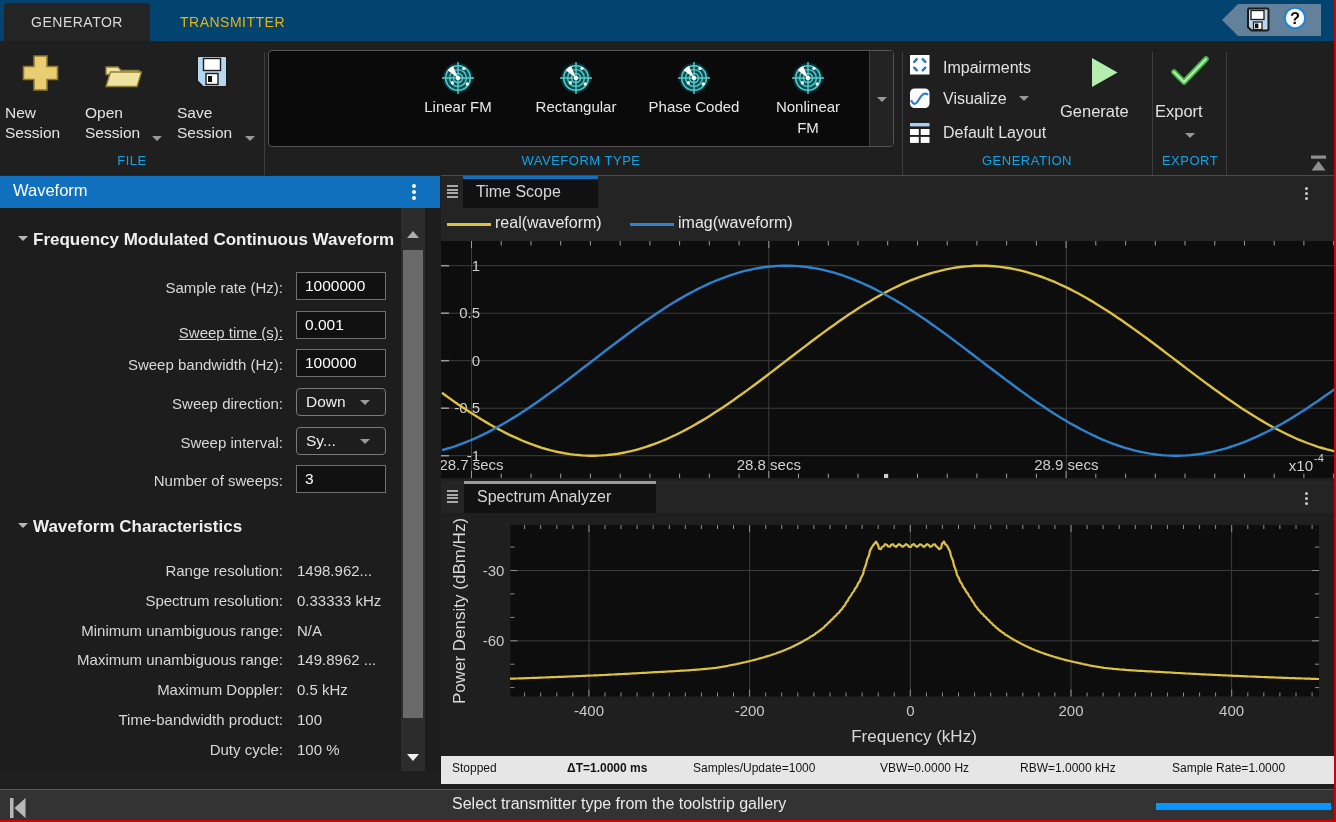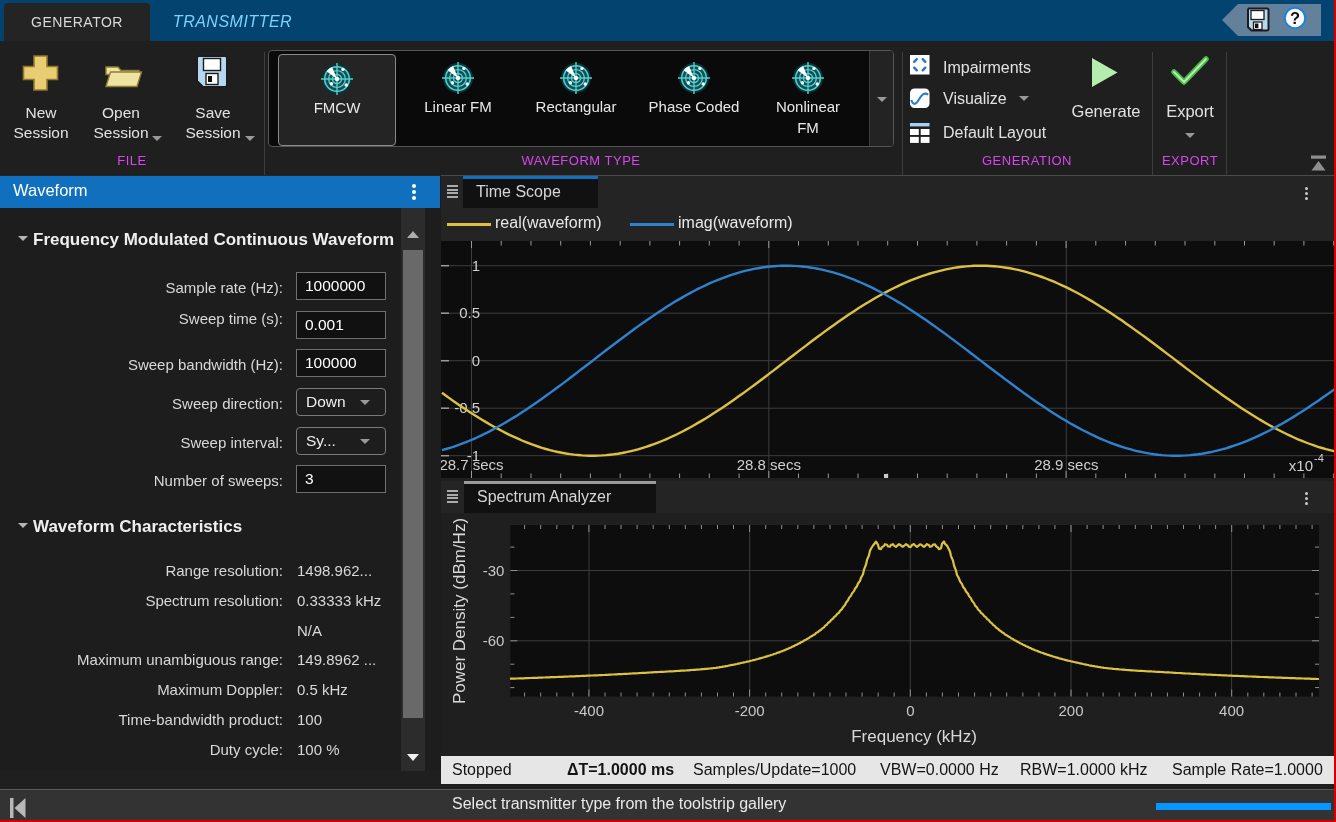--- a/index.html
+++ b/index.html
@@ -6,31 +6,31 @@
 html,body { width:1336px; height:822px; overflow:hidden; background:#1f1f1f;
   font-family:"Liberation Sans", sans-serif; }
 #app { position:relative; width:1336px; height:822px; background:#1f1f1f; overflow:hidden; }
 .abs { position:absolute; }
 
 
 #tabbar { left:0; top:0; width:1336px; height:41px; background:#03436f; }
 #tab-gen { left:4px; top:3px; width:146px; height:38px; background:#242424;
   border-radius:4px 4px 0 0; color:#d9d9d9; font-size:14px; letter-spacing:0.5px;
   text-align:center; line-height:38px; }
-#tab-trans { left:150px; top:3px; width:165px; height:38px; color:#7dd3fc;
-  font-size:16px; letter-spacing:0.5px; text-align:center; line-height:38px;font-style:italic; }
+#tab-trans { left:150px; top:3px; width:165px; height:38px; color:#eab308;
+  font-size:14px; letter-spacing:0.5px; text-align:center; line-height:38px; }
 #qab { left:1222px; top:4px; width:99px; height:32px; background:#64819c;
   clip-path:polygon(0 50%, 16px 0, 100% 0, 100% 100%, 16px 100%); }
 
 
 #toolstrip { left:0; top:41px; width:1336px; height:135px; background:#1f1f1f; }
 .vsep { position:absolute; width:1px; top:11px; height:123px; background:#3d3d3d; }
-.seclabel { position:absolute; top:112px; height:16px; font-size:13px; color:#d946ef;
+.seclabel { position:absolute; top:112px; height:16px; font-size:13px; color:#0ea5e9;
   text-align:center; letter-spacing:0.5px; }
-.btnlabel { position:absolute; color:#e2e2e2; font-size:15.5px; text-align:center; line-height:19.5px; }
+.btnlabel { position:absolute; color:#e2e2e2; font-size:15.5px; text-align:left; line-height:19.5px; }
 .ddarrow { position:absolute; width:0; height:0; border-left:5px solid transparent;
   border-right:5px solid transparent; border-top:5px solid #999; }
 
 
 #gallery { left:268px; top:9px; width:626px; height:97px; background:#0a0a0a;
   border:1px solid #555; border-radius:4px; overflow:hidden; }
 .gal-item { position:absolute; top:0; height:92px; text-align:center; color:#e8e8e8; font-size:15px; }
 .gal-sel { background:#242424; border:1px solid #8a8a8a; border-radius:4px; }
 .gal-txt { position:absolute; width:100%; top:42px; line-height:21px; }
 #gal-arrowcol { left:600px; top:0px; width:25px; height:96px; border-left:1px solid #3d3d3d; background:#232323; }
@@ -68,21 +68,21 @@
 .ptab .topline { position:absolute; left:0; top:0; width:100%; height:3px; }
 .ptab span { position:absolute; left:13px; top:7px; }
 .dots3 { position:absolute; width:3px; height:3px; border-radius:50%; background:#ccc; }
 
 
 #tslegend { position:absolute; left:0; top:32px; width:895px; height:33px; background:#242424; }
 #tsplot { position:absolute; left:0; top:65px; width:895px; height:237px; background:#0d0d0d; }
 
 #spbody { position:absolute; left:0; top:337px; width:895px; height:242px; background:#1f1f1f; }
 
-#statusbar { left:441px; top:756px; width:895px; height:28px; background:#e6e6e6; color:#141414; font-size:16px; }
+#statusbar { left:441px; top:756px; width:895px; height:28px; background:#e6e6e6; color:#141414; font-size:12px; }
 #statusbar span { position:absolute; top:5px; white-space:nowrap; }
 
 
 #redr { left:1334px; top:0; width:2px; height:822px; background:#d40000; }
 #redb { left:0; top:820px; width:1336px; height:2px; background:#d40000; }
 </style>
 </head>
 <body>
 <div id="app">
 
@@ -124,39 +124,20 @@
 <rect x="208" y="35" width="4" height="6" fill="#111"></rect>
 </g>
 </svg>
     <div class="btnlabel" style="left:5px; top:62px; width:72px;">New<br>Session</div>
     <div class="btnlabel" style="left:85px; top:62px; width:72px;">Open<br>Session</div>
     <div class="ddarrow" style="left:152px; top:95px;"></div>
     <div class="btnlabel" style="left:177px; top:62px; width:72px;">Save<br>Session</div>
     <div class="ddarrow" style="left:245px; top:95px;"></div>
 
     <div class="abs" id="gallery">
-      <div class="gal-item gal-sel" style="left:9px; top:3px; width:118px;">
-        <svg width="34" height="34" viewBox="0 0 34 34" style="position:absolute;left:50%;margin-left:-17px;top:7px;">
-<circle cx="17" cy="17" r="15" fill="#0a353c"></circle>
-<circle cx="17" cy="17" r="13.2" fill="#104e58"></circle>
-<g stroke="#57cfc9" fill="none">
-<circle cx="17" cy="17" r="12.3" stroke-width="1.5"></circle>
-<circle cx="17" cy="17" r="8.4" stroke-width="1.4"></circle>
-<circle cx="17" cy="17" r="4.5" stroke-width="1.4"></circle>
-<line x1="17" y1="1" x2="17" y2="33" stroke-width="1.4"></line>
-<line x1="1" y1="17" x2="33" y2="17" stroke-width="1.4"></line>
-</g>
-<path d="M17,17 L12.1,4.95 A13,13 0 0 0 6.6,9.2 Z" fill="#ffffff"></path>
-<circle cx="17" cy="17" r="2.2" fill="#ffffff"></circle>
-<circle cx="22.9" cy="7.4" r="1.7" fill="#ffffff"></circle>
-<circle cx="11.4" cy="21.8" r="1.7" fill="#ffffff"></circle>
-<circle cx="26.2" cy="23" r="1.7" fill="#ffffff"></circle>
-</svg>
-          <div class="gal-txt">FMCW</div>
-        </div>
       <div class="gal-item" style="left:132px; top:3px; width:114px;">
         <svg width="34" height="34" viewBox="0 0 34 34" style="position:absolute;left:50%;margin-left:-17px;top:7px;">
 <circle cx="17" cy="17" r="15" fill="#0a353c"></circle>
 <circle cx="17" cy="17" r="13.2" fill="#104e58"></circle>
 <g stroke="#57cfc9" fill="none">
 <circle cx="17" cy="17" r="12.3" stroke-width="1.5"></circle>
 <circle cx="17" cy="17" r="8.4" stroke-width="1.4"></circle>
 <circle cx="17" cy="17" r="4.5" stroke-width="1.4"></circle>
 <line x1="17" y1="1" x2="17" y2="33" stroke-width="1.4"></line>
 <line x1="1" y1="17" x2="33" y2="17" stroke-width="1.4"></line>
@@ -278,37 +259,38 @@
     <div class="abs" id="ltitle">
         <span>Waveform</span>
       <div class="vdots" style="left:412px; top:8px;"></div>
       <div class="vdots" style="left:412px; top:14px;"></div>
       <div class="vdots" style="left:412px; top:20px;"></div>
     </div>
     <div class="collarr" style="left:18px; top:60px;"></div>
     <div class="lsechead" style="top:54px; width:365px; overflow:hidden;">Frequency Modulated Continuous Waveform</div>
     <div class="flabel" style="left:13px; top:103px;">Sample rate (Hz):</div>
     <div class="finput" style="top:96px;">1000000</div>
-    <div class="flabel" style="left:13px; top:134px;">Sweep time (s):</div>
+    <div class="flabel" style="left:13px; top:148px;text-decoration:underline;">Sweep time (s):</div>
     <div class="finput" style="top:135px;">0.001</div>
     <div class="flabel" style="left:13px; top:180px;">Sweep bandwidth (Hz):</div>
     <div class="finput" style="top:173px;">100000</div>
     <div class="flabel" style="left:13px; top:219px;">Sweep direction:</div>
     <div class="fdrop" style="top:212px;">Down<div class="ddarrow" style="left:63px; top:11px;"></div></div>
     <div class="flabel" style="left:13px; top:258px;">Sweep interval:</div>
     <div class="fdrop" style="top:251px;">Sy...<div class="ddarrow" style="left:63px; top:11px;"></div></div>
     <div class="flabel" style="left:13px; top:296px;">Number of sweeps:</div>
     <div class="finput" style="top:289px;">3</div>
 
     <div class="collarr" style="left:18px; top:347px;"></div>
     <div class="lsechead" style="top:341px;">Waveform Characteristics</div>
     <div class="flabel" style="left:13px; top:386px;">Range resolution:</div>
     <div class="fval" style="top:386px;">1498.962...</div>
     <div class="flabel" style="left:13px; top:416px;">Spectrum resolution:</div>
     <div class="fval" style="top:416px;">0.33333 kHz</div>
+    <div class="flabel" style="left:13px; top:446px;">Minimum unambiguous range:</div>
     <div class="fval" style="top:446px;">N/A</div>
     <div class="flabel" style="left:13px; top:475px;">Maximum unambiguous range:</div>
     <div class="fval" style="top:475px;text-align:right;">149.8962 ...</div>
     <div class="flabel" style="left:13px; top:505px;">Maximum Doppler:</div>
     <div class="fval" style="top:505px;">0.5 kHz</div>
     <div class="flabel" style="left:13px; top:535px;">Time-bandwidth product:</div>
     <div class="fval" style="top:535px;">100</div>
     <div class="flabel" style="left:13px; top:565px;">Duty cycle:</div>
     <div class="fval" style="top:565px;">100 %</div>
   </div>

